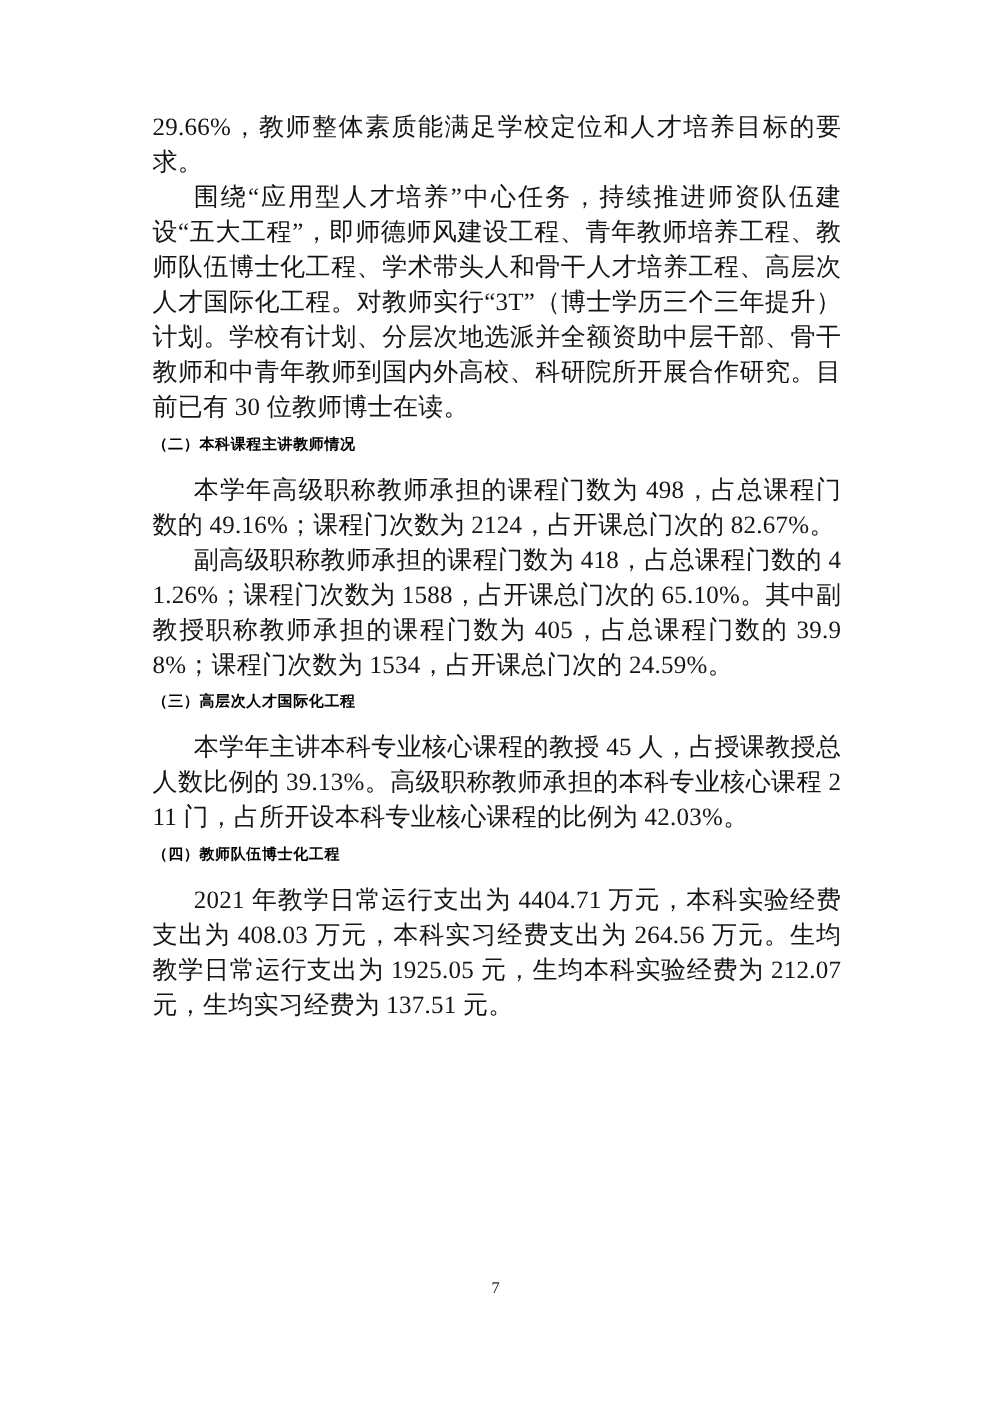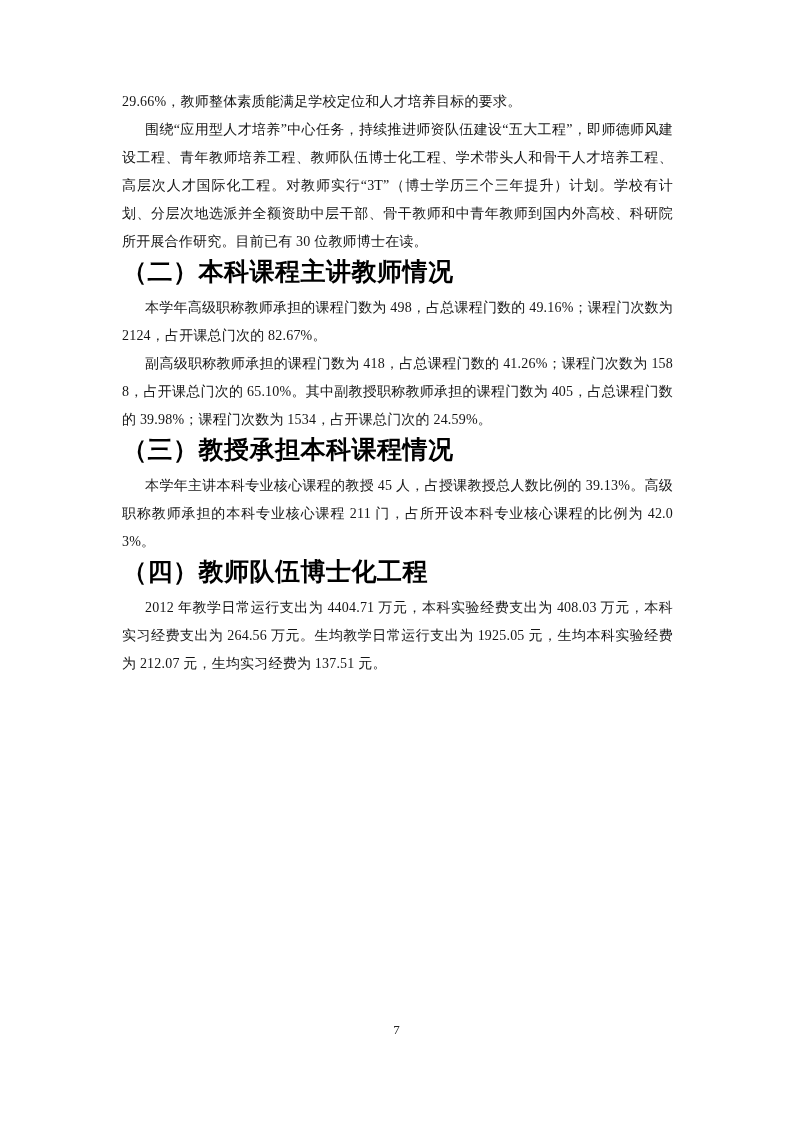--- a/index.html
+++ b/index.html
@@ -17,35 +17,35 @@
     color: #151515;
   }
   .content {
     position: absolute;
     left: 122px;
     top: 88px;
     width: 551px;
   }
   .para {
     margin: 0;
-    font-size: 14px;
+    font-size: 20px;
     line-height: 28px;
     text-align: justify;
     text-indent: 1.65em;
     letter-spacing: 0.2px;
     word-break: break-all;
   }
   .para.no-indent {
     text-indent: 0;
   }
   .sec-heading {
     margin: 0 0 8px 0;
     font-family: "Liberation Sans", "DejaVu Sans", sans-serif;
     font-weight: 700;
-    font-size: 25px;
+    font-size: 12px;
     line-height: 30px;
     color: #000000;
     text-align: left;
     text-indent: 0;
     letter-spacing: 0.5px;
   }
   .page-number {
     position: absolute;
     top: 1022px;
     left: 0;
@@ -59,19 +59,19 @@
 </head>
 <body>
 
 <div class="page">
   <div class="content">
     <p class="para no-indent">29.66%，教师整体素质能满足学校定位和人才培养目标的要求。</p>
     <p class="para">围绕“应用型人才培养”中心任务，持续推进师资队伍建设“五大工程”，即师德师风建设工程、青年教师培养工程、教师队伍博士化工程、学术带头人和骨干人才培养工程、高层次人才国际化工程。对教师实行“3T”（博士学历三个三年提升）计划。学校有计划、分层次地选派并全额资助中层干部、骨干教师和中青年教师到国内外高校、科研院所开展合作研究。目前已有 30 位教师博士在读。</p>
     <h3 class="sec-heading">（二）本科课程主讲教师情况</h3>
     <p class="para">本学年高级职称教师承担的课程门数为 498，占总课程门数的 49.16%；课程门次数为 2124，占开课总门次的 82.67%。</p>
     <p class="para">副高级职称教师承担的课程门数为 418，占总课程门数的 41.26%；课程门次数为 1588，占开课总门次的 65.10%。其中副教授职称教师承担的课程门数为 405，占总课程门数的 39.98%；课程门次数为 1534，占开课总门次的 24.59%。</p>
-    <h3 class="sec-heading">（三）教授承担本科课程情况</h3>
+    <h3 class="sec-heading">（三）高层次人才国际化工程</h3>
     <p class="para">本学年主讲本科专业核心课程的教授 45 人，占授课教授总人数比例的 39.13%。高级职称教师承担的本科专业核心课程 211 门，占所开设本科专业核心课程的比例为 42.03%。</p>
     <h3 class="sec-heading">（四）教师队伍博士化工程</h3>
-    <p class="para">2012 年教学日常运行支出为 4404.71 万元，本科实验经费支出为 408.03 万元，本科实习经费支出为 264.56 万元。生均教学日常运行支出为 1925.05 元，生均本科实验经费为 212.07 元，生均实习经费为 137.51 元。</p>
+    <p class="para">2021 年教学日常运行支出为 4404.71 万元，本科实验经费支出为 408.03 万元，本科实习经费支出为 264.56 万元。生均教学日常运行支出为 1925.05 元，生均本科实验经费为 212.07 元，生均实习经费为 137.51 元。</p>
   </div>
   <div class="page-number">7</div>
 </div>
 
 </body></html>

